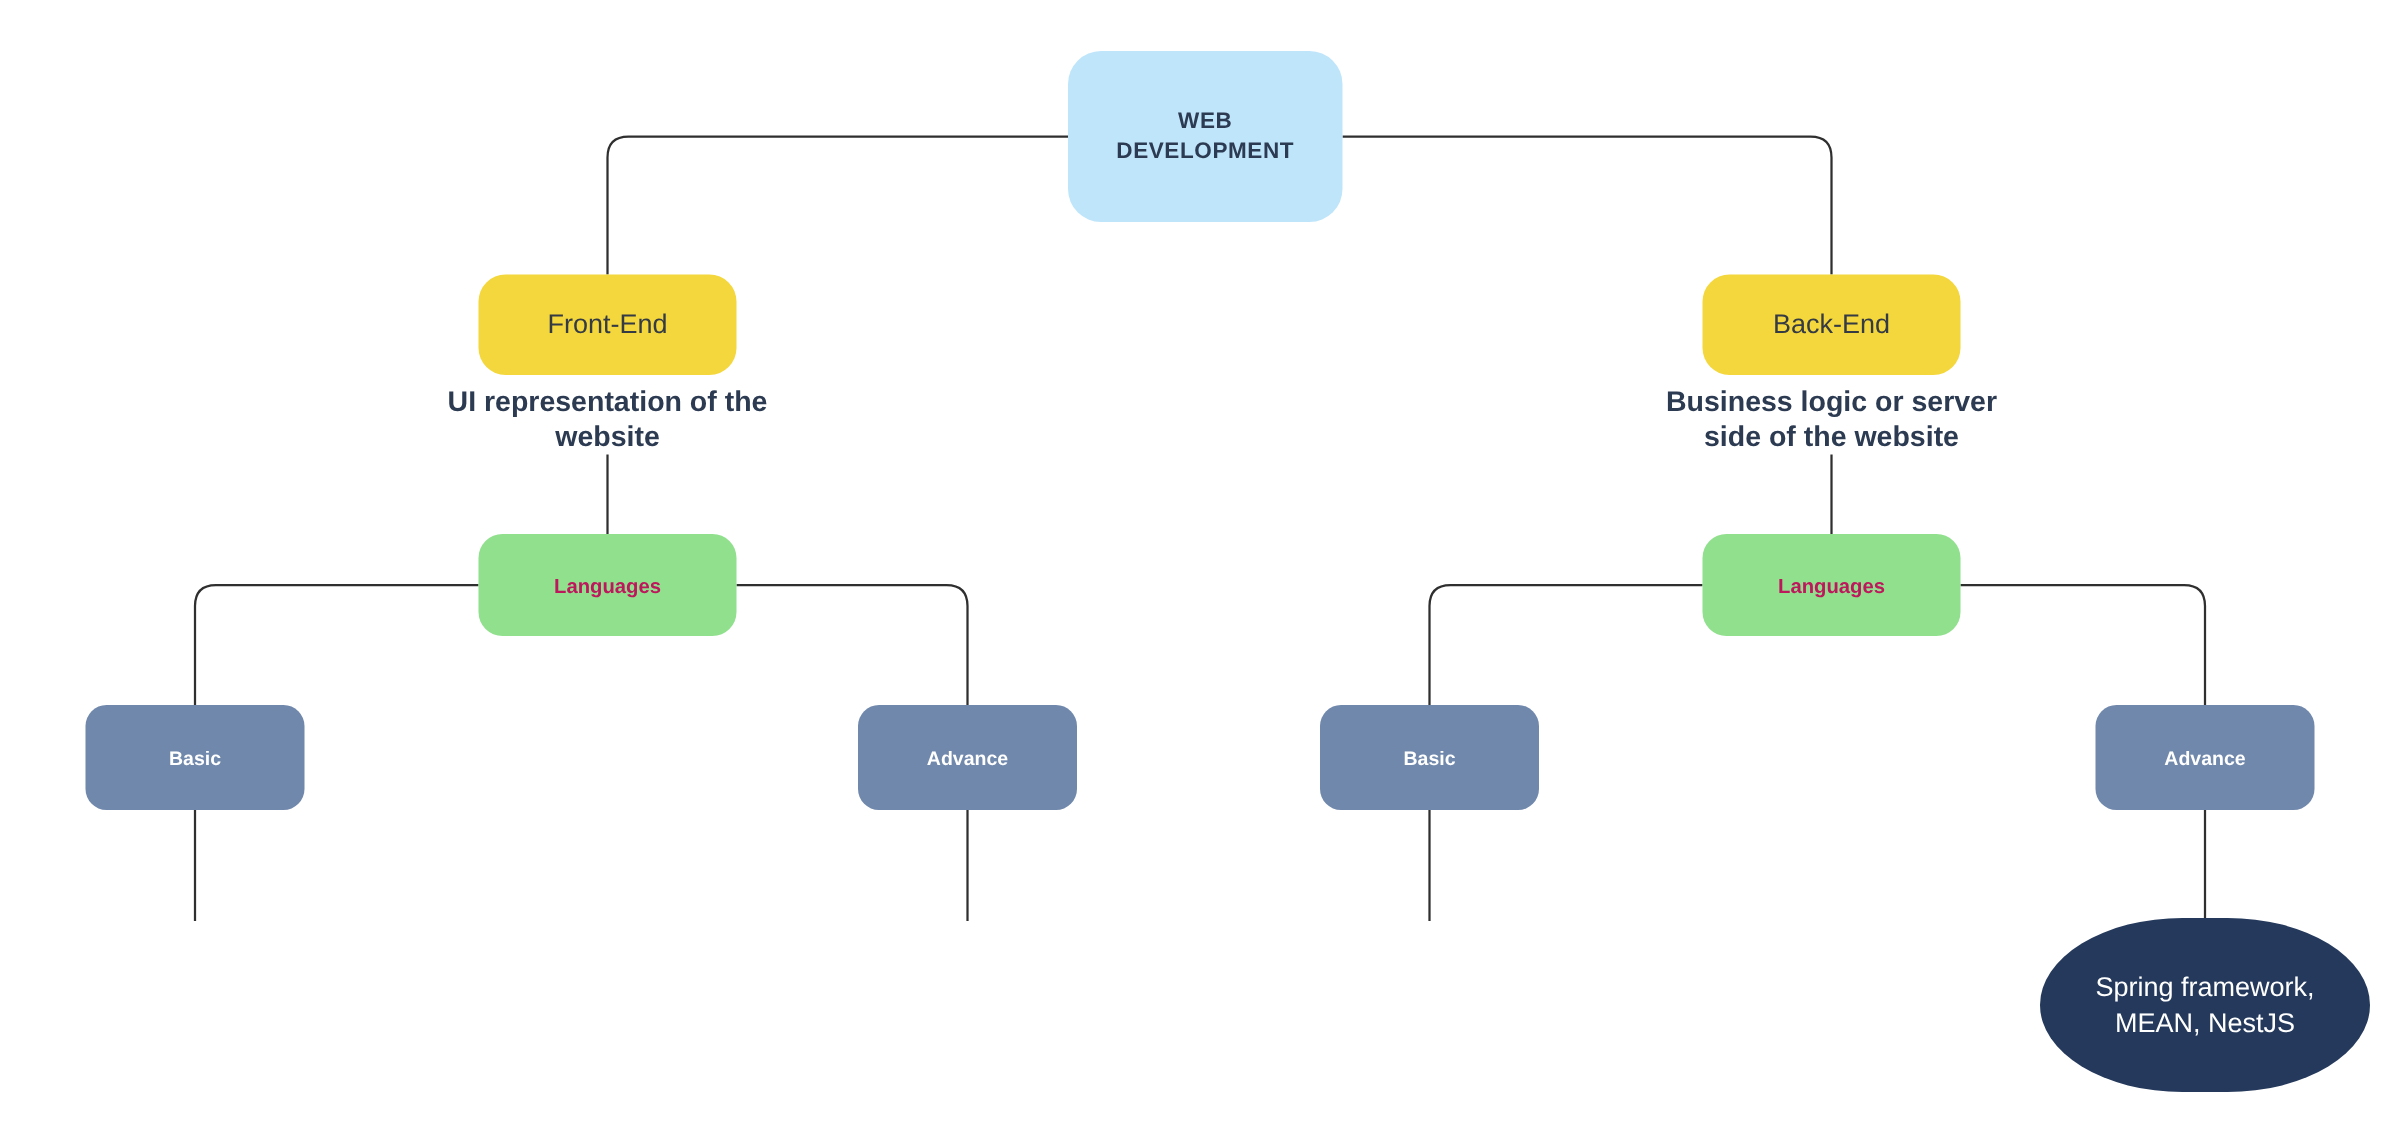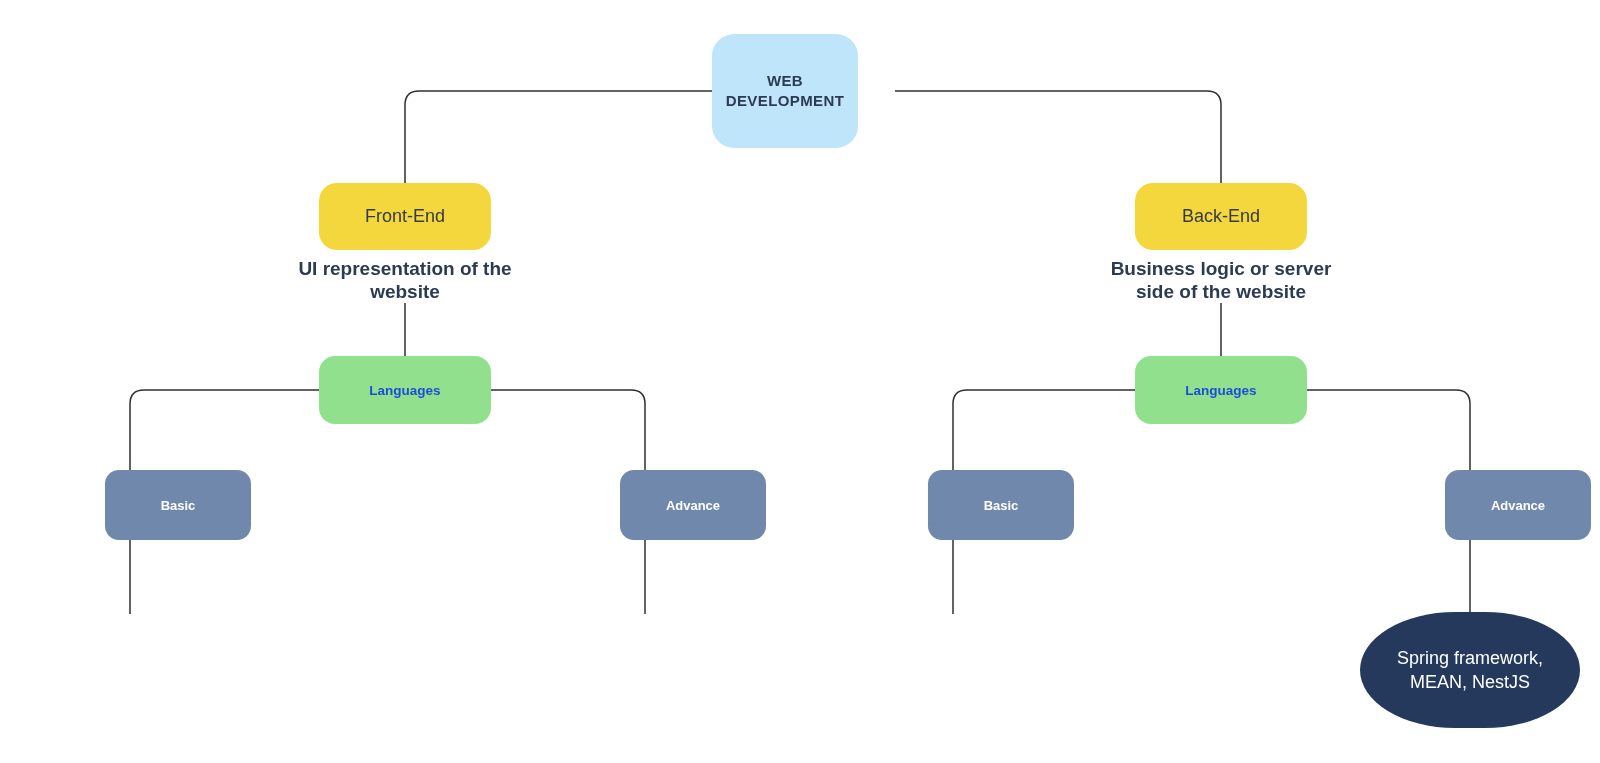--- a/index.html
+++ b/index.html
@@ -52,31 +52,30 @@
   .branch-node{
     background:var(--branch-fill);
     border-radius:18px;
     color:#343B45;
     font-size:18px;
     font-weight:500;
   }
   .languages-node{
     background:var(--languages-fill);
     border-radius:16px;
-    color:#1d4ed8;
+    color:#be185d;
     font-size:13.5px;
     font-weight:600;
   }
   .level-node{
     background:var(--level-fill);
     border-radius:14px;
     color:var(--text-light);
     font-size:13px;
     font-weight:700;
-    margin-left:48px;
   }
   .detail-node{
     background:var(--detail-fill);
     border-radius:95px / 58px;
     color:var(--text-light);
     font-size:13px;
     font-weight:700;
     line-height:1.35;
     padding:0 18px;
   }
@@ -104,21 +103,21 @@
     <path d="M 319 390 L 144 390 Q 130 390 130 404 L 130 470"></path>
     <path d="M 491 390 L 631 390 Q 645 390 645 404 L 645 470"></path>
     <path d="M 1135 390 L 967 390 Q 953 390 953 404 L 953 470"></path>
     <path d="M 1307 390 L 1456 390 Q 1470 390 1470 404 L 1470 470"></path>
     <path d="M 130 540 L 130 614"></path>
     <path d="M 645 540 L 645 614"></path>
     <path d="M 953 540 L 953 614"></path>
     <path d="M 1470 540 L 1470 614"></path>
   </svg>
 
-  <div class="node root-node" style="left:712px;top:34px;width:146px;height:114px;">
+  <div class="node root-node" style="left:712px;top:34px;width:183px;height:114px;">
     <span>WEB
 DEVELOPMENT</span>
   </div>
 
   <div class="node branch-node" style="left:319px;top:183px;width:172px;height:67px;">
     <span>Front-End</span>
   </div>
   <div class="caption" style="left:290px;top:258px;width:230px;">
     <span>UI representation of the
 website</span>

